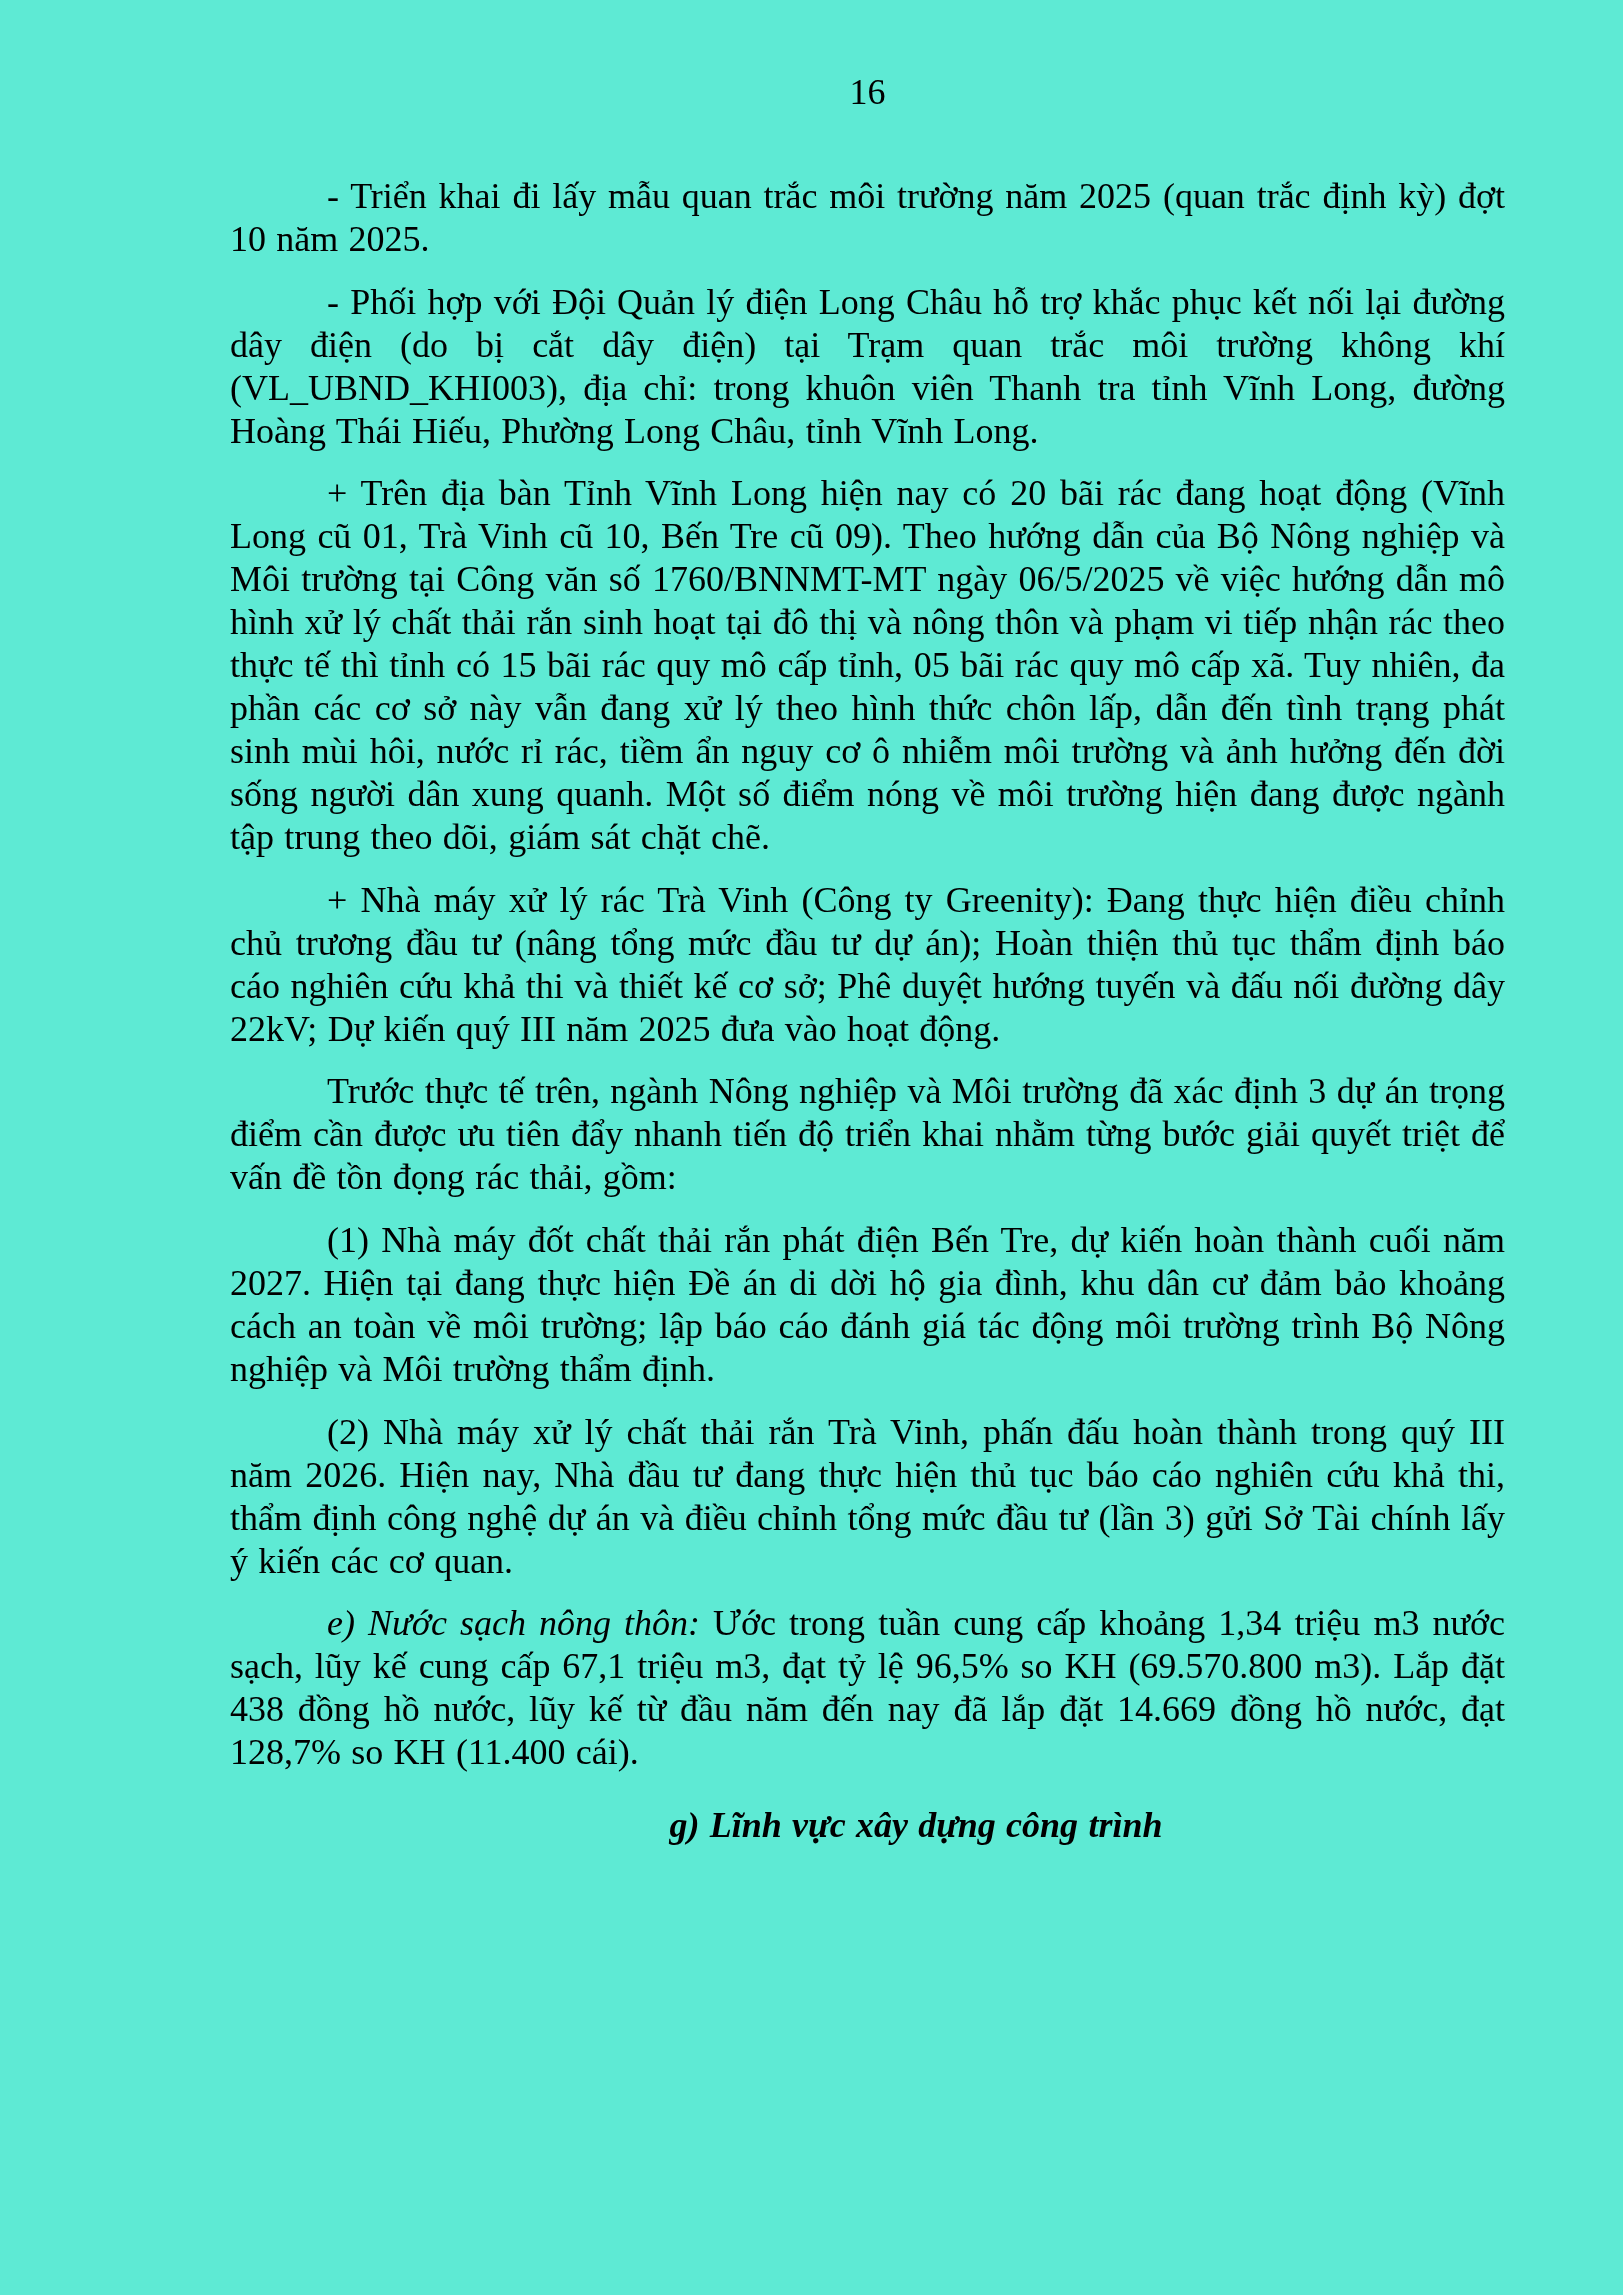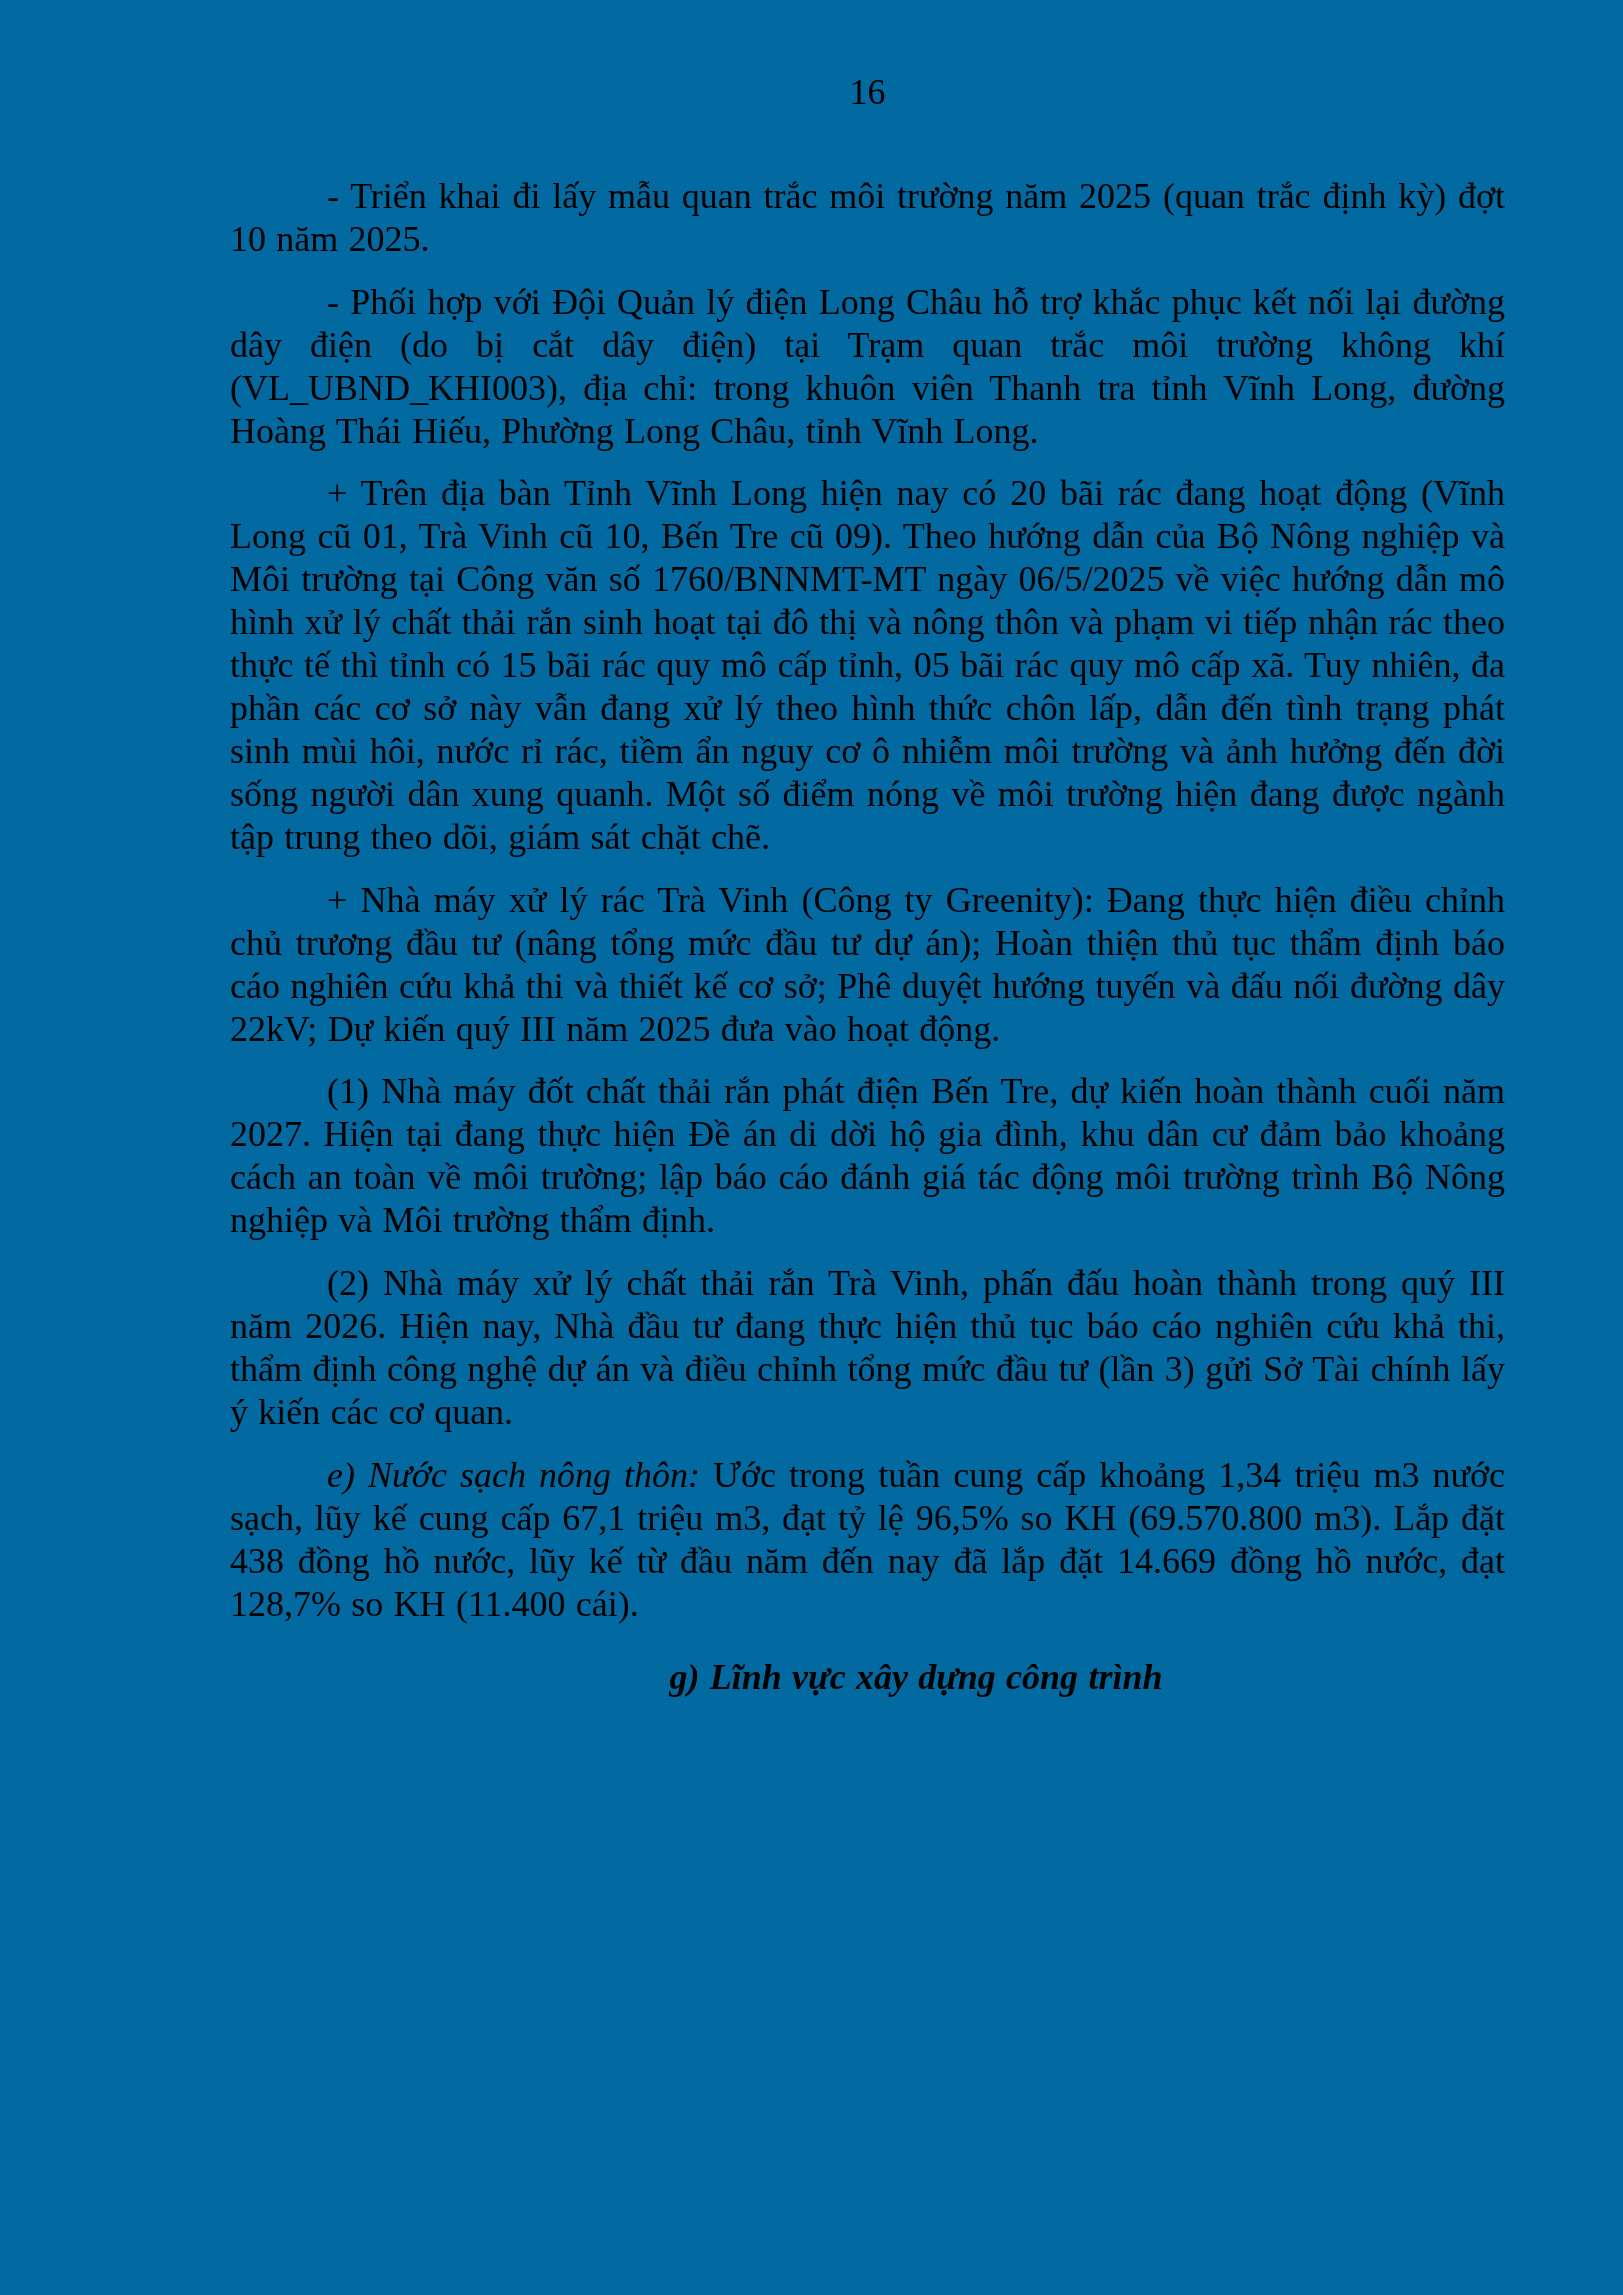--- a/index.html
+++ b/index.html
@@ -4,21 +4,21 @@
 <style>
   html, body {
     margin: 0;
     padding: 0;
     background: #e8e8e8;
   }
   .sheet {
     position: relative;
     width: 1623px;
     height: 2295px;
-    background: #0369a1;
+    background: #5eead4;
     color: #000000;
     font-family: "Liberation Serif", "DejaVu Serif", serif;
     box-sizing: border-box;
     padding: 73px 118px 0 230px;
     overflow: hidden;
   }
   .page-number {
     text-align: center;
     font-size: 36px;
     line-height: 39px;
@@ -54,20 +54,21 @@
 
     <p>- Triển khai đi lấy mẫu quan trắc môi trường năm 2025 (quan trắc định kỳ) đợt 10 năm 2025.</p>
 
     <p>- Phối hợp với Đội Quản lý điện Long Châu hỗ trợ khắc phục kết nối lại đường dây điện (do bị cắt dây điện) tại Trạm quan trắc môi trường không khí (VL_UBND_KHI003), địa chỉ: trong khuôn viên Thanh tra tỉnh Vĩnh Long, đường Hoàng Thái Hiếu, Phường Long Châu, tỉnh Vĩnh Long.</p>
 
 
     <p>+ Trên địa bàn Tỉnh Vĩnh Long hiện nay có 20 bãi rác đang hoạt động (Vĩnh Long cũ 01, Trà Vinh cũ 10, Bến Tre cũ 09). Theo hướng dẫn của Bộ Nông nghiệp và Môi trường tại Công văn số 1760/BNNMT-MT ngày 06/5/2025 về việc hướng dẫn mô hình xử lý chất thải rắn sinh hoạt tại đô thị và nông thôn và phạm vi tiếp nhận rác theo thực tế thì tỉnh có 15 bãi rác quy mô cấp tỉnh, 05 bãi rác quy mô cấp xã. Tuy nhiên, đa phần các cơ sở này vẫn đang xử lý theo hình thức chôn lấp, dẫn đến tình trạng phát sinh mùi hôi, nước rỉ rác, tiềm ẩn nguy cơ ô nhiễm môi trường và ảnh hưởng đến đời sống người dân xung quanh. Một số điểm nóng về môi trường hiện đang được ngành tập trung theo dõi, giám sát chặt chẽ.</p>
 
     <p>+ Nhà máy xử lý rác Trà Vinh (Công ty Greenity): Đang thực hiện điều chỉnh chủ trương đầu tư (nâng tổng mức đầu tư dự án); Hoàn thiện thủ tục thẩm định báo cáo nghiên cứu khả thi và thiết kế cơ sở; Phê duyệt hướng tuyến và đấu nối đường dây 22kV; Dự kiến quý III năm 2025 đưa vào hoạt động.</p>
 
+    <p>Trước thực tế trên, ngành Nông nghiệp và Môi trường đã xác định 3 dự án trọng điểm cần được ưu tiên đẩy nhanh tiến độ triển khai nhằm từng bước giải quyết triệt để vấn đề tồn đọng rác thải, gồm:</p>
 
     <p>(1) Nhà máy đốt chất thải rắn phát điện Bến Tre, dự kiến hoàn thành cuối năm 2027. Hiện tại đang thực hiện Đề án di dời hộ gia đình, khu dân cư đảm bảo khoảng cách an toàn về môi trường; lập báo cáo đánh giá tác động môi trường trình Bộ Nông nghiệp và Môi trường thẩm định.</p>
 
     <p>(2) Nhà máy xử lý chất thải rắn Trà Vinh, phấn đấu hoàn thành trong quý III năm 2026. Hiện nay, Nhà đầu tư đang thực hiện thủ tục báo cáo nghiên cứu khả thi, thẩm định công nghệ dự án và điều chỉnh tổng mức đầu tư (lần 3) gửi Sở Tài chính lấy ý kiến các cơ quan.</p>
 
 
     <p>
       <span class="lead-run">e) Nước sạch nông thôn:</span><span> Ước trong tuần cung cấp khoảng 1,34 triệu m3 nước sạch, lũy kế cung cấp 67,1 triệu m3, đạt tỷ lệ 96,5% so KH (69.570.800 m3). Lắp đặt 438 đồng hồ nước, lũy kế từ đầu năm đến nay đã lắp đặt 14.669 đồng hồ nước, đạt 128,7% so KH (11.400 cái).</span>
     </p>
 

